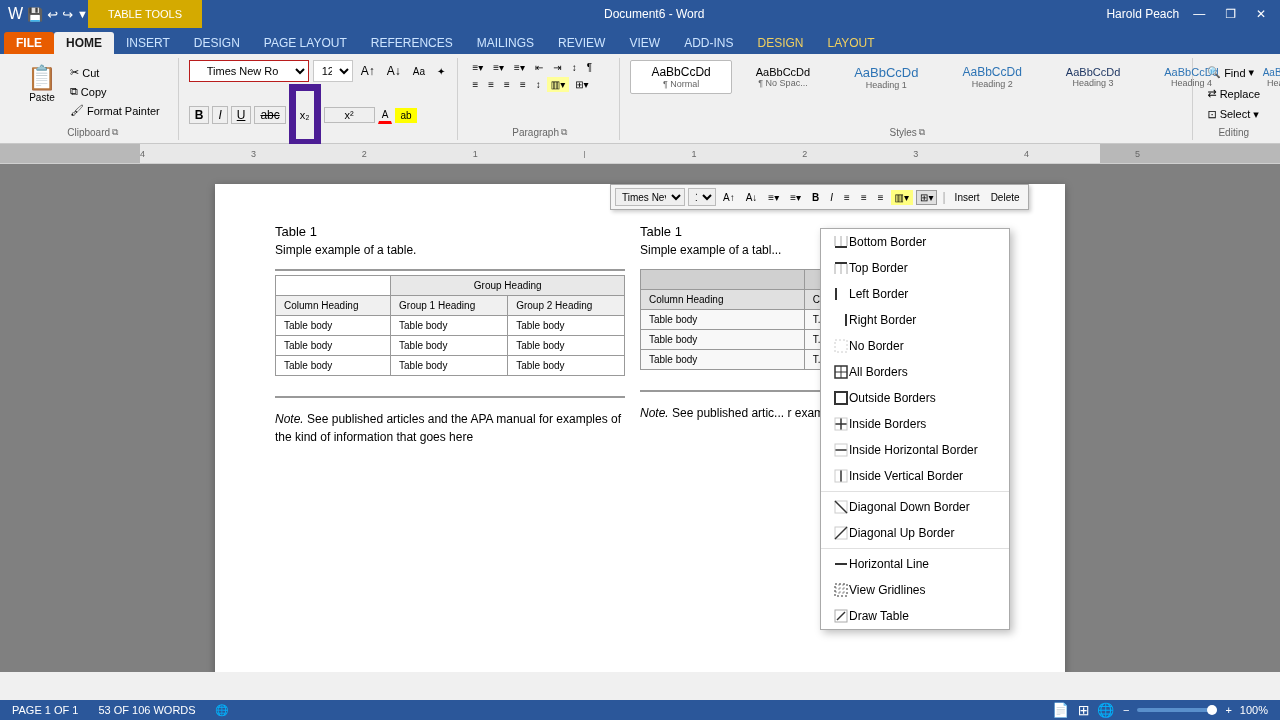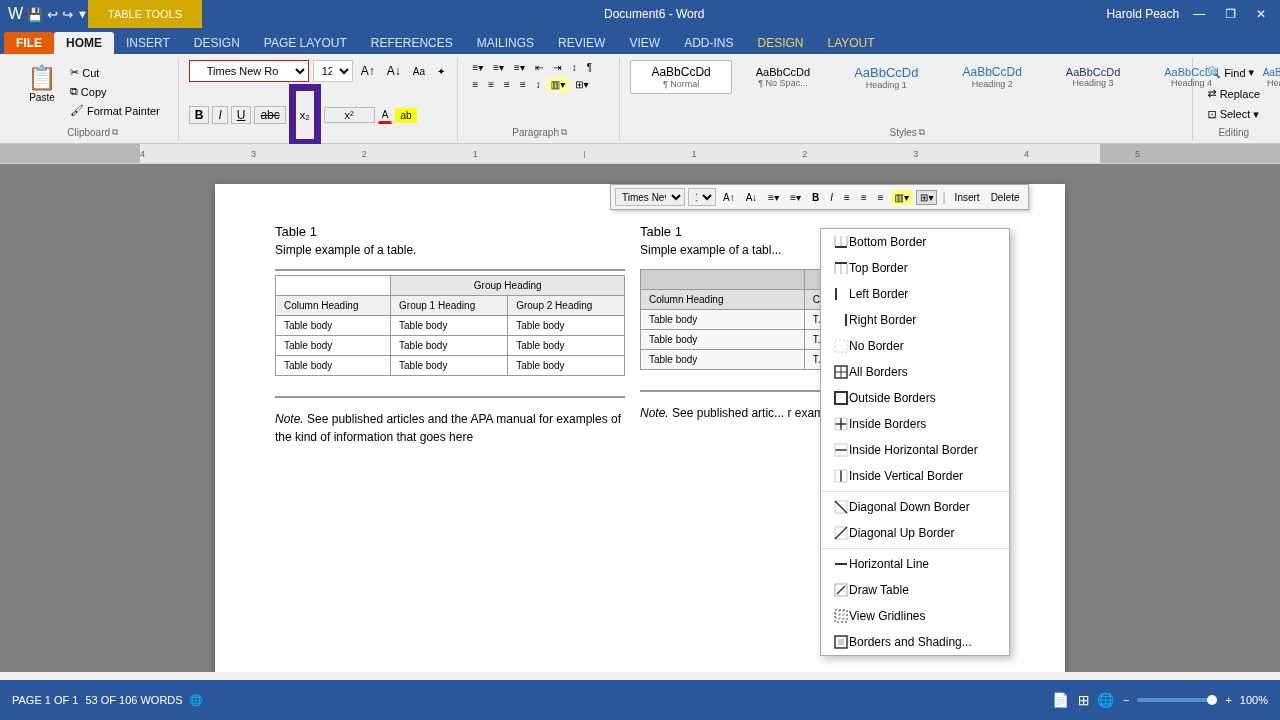--- a/index.html
+++ b/index.html
@@ -217,27 +217,27 @@
       align-items: center;
       padding: 5px 12px;
       cursor: pointer;
     }
     .menu-icon { width: 16px; height: 16px; display: flex; align-items: center; justify-content: center; font-size: 10px; flex-shrink: 0; }
     .menu-divider { border-top: 1px solid #e0e0e0; margin: 2px 0; }
 
     
     #status-bar {
       background: #2b579a;
-      height: 40px;
+      height: 20px;
       display: flex;
       align-items: center;
       padding: 1px 12px;
       color: white;
       font-size: 11px;
-      gap: 7px;
+      gap: 20px;
       position: fixed;
       bottom: 0;
       left: 0;
       right: 0;
     }
     .status-right {
       margin-left: auto;
       display: flex;
       align-items: center;
       gap: 8px;
@@ -696,46 +696,37 @@
     <div class="menu-icon">
       <svg width="14" height="14" viewBox="0 0 14 14">
           <line x1="1" y1="7" x2="13" y2="7" stroke="#333" stroke-width="2"></line>
         </svg>
     </div>
     <span>Horizontal Line</span>
   </div>
   <div class="menu-item">
     <div class="menu-icon">
       <svg width="14" height="14" viewBox="0 0 14 14">
-          <rect x="1" y="1" width="12" height="12" fill="none" stroke="#aaa" stroke-width="1"></rect>
-          <path d="M3 11 L11 3" stroke="#333" stroke-width="1.5" fill="none"></path>
-        </svg>
-    </div>
-    <span>Draw Table</span>
-  </div>
-  <div class="menu-item">
-    <div class="menu-icon">
-      <svg width="14" height="14" viewBox="0 0 14 14">
           <rect x="1" y="1" width="12" height="12" fill="none" stroke="#333" stroke-width="1" stroke-dasharray="2,2"></rect>
           <line x1="5" y1="1" x2="5" y2="13" stroke="#333" stroke-width="0.5" stroke-dasharray="2,2"></line>
           <line x1="9" y1="1" x2="9" y2="13" stroke="#333" stroke-width="0.5" stroke-dasharray="2,2"></line>
           <line x1="1" y1="5" x2="13" y2="5" stroke="#333" stroke-width="0.5" stroke-dasharray="2,2"></line>
           <line x1="1" y1="9" x2="13" y2="9" stroke="#333" stroke-width="0.5" stroke-dasharray="2,2"></line>
         </svg>
     </div>
     <span>View Gridlines</span>
   </div>
   <div class="menu-item">
     <div class="menu-icon">
       <svg width="14" height="14" viewBox="0 0 14 14">
-          <rect x="1" y="1" width="12" height="12" fill="none" stroke="#333" stroke-width="1.5"></rect>
-          <rect x="4" y="4" width="6" height="6" fill="#ccc"></rect>
-        </svg>
-    </div>
-    <span>Borders and Shading...</span>
+          <rect x="1" y="1" width="12" height="12" fill="none" stroke="#aaa" stroke-width="1"></rect>
+          <path d="M3 11 L11 3" stroke="#333" stroke-width="1.5" fill="none"></path>
+        </svg>
+    </div>
+    <span>Draw Table</span>
   </div>
 </div>
 
 <div id="status-bar">
   <span>PAGE 1 OF 1</span>
   <span>53 OF 106 WORDS</span>
   <span style="cursor:pointer;">🌐</span>
   <div class="status-right">
     <span style="cursor:pointer;font-size:14px;">📄</span>
     <span style="cursor:pointer;font-size:14px;">⊞</span>

